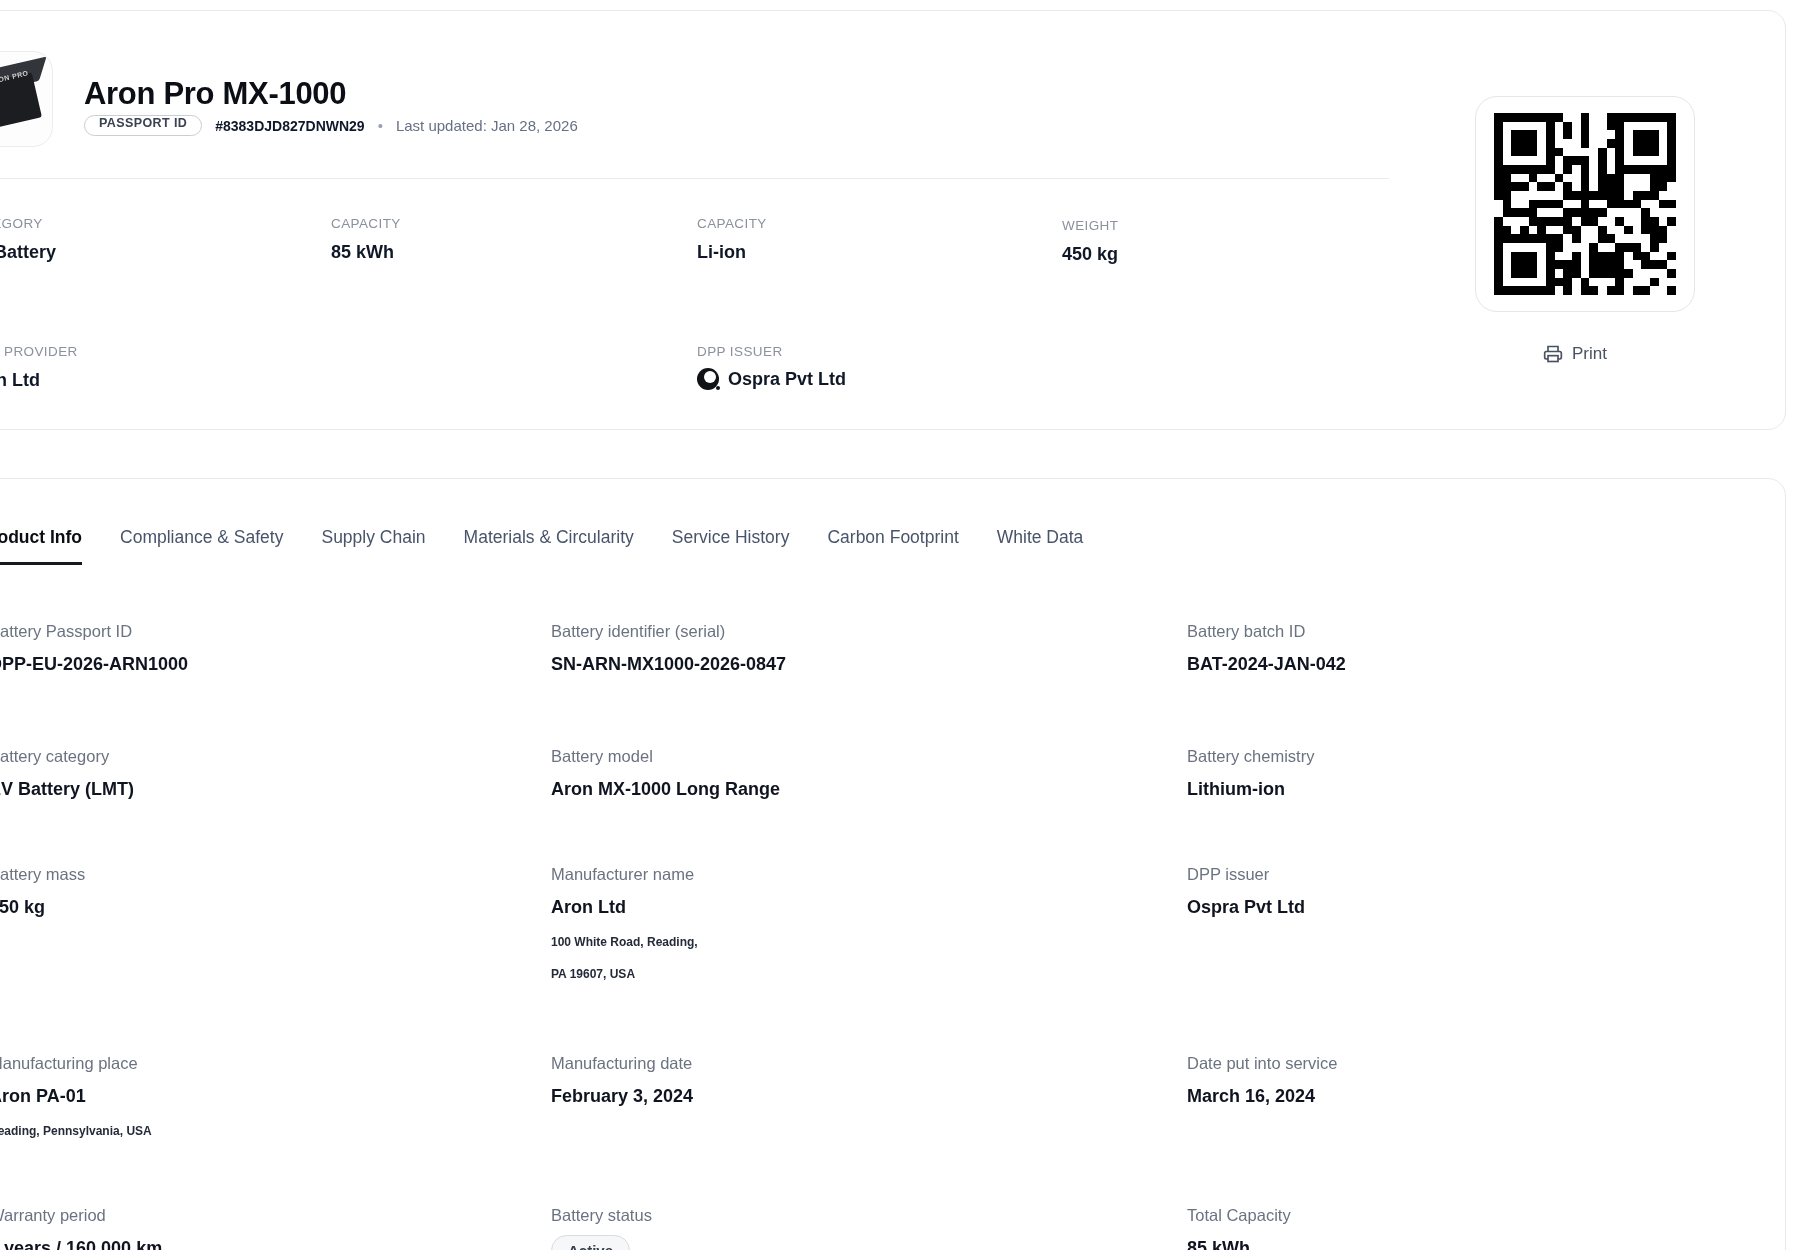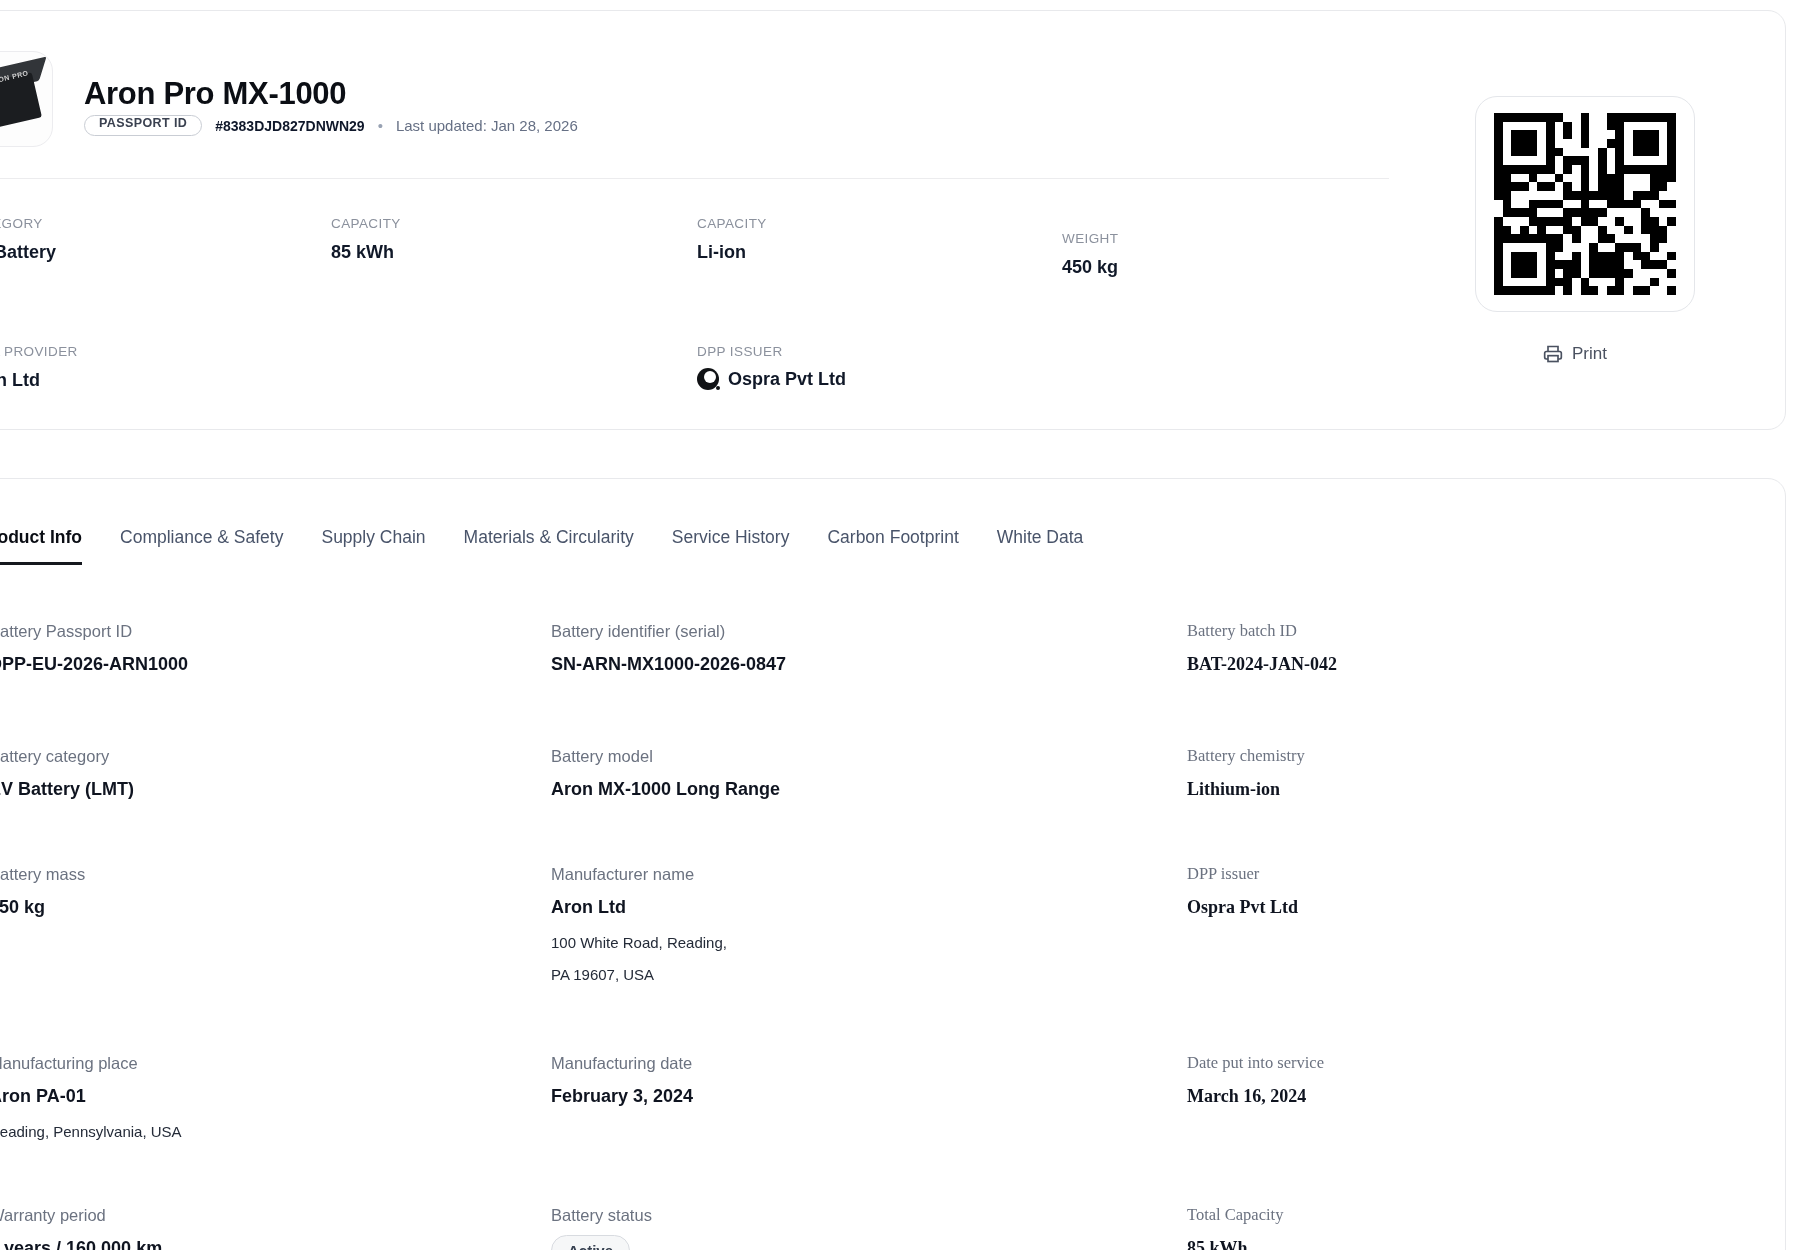--- a/index.html
+++ b/index.html
@@ -58,26 +58,26 @@
   
   .tabs { position:absolute; left:58px; top:47px; display:flex; gap:38px; }
   .tab { font-size:17.5px; color:#49546a; line-height:22px; padding-bottom:14px;
     white-space:nowrap; cursor:pointer; }
   .tab.active { color:#0a0d14; font-weight:700; border-bottom:3px solid #15181e; }
 
   
   .cell { position:absolute; width:560px; }
   .f-label { font-size:16.5px; color:#6b7280; line-height:20px; }
   .f-value { margin-top:12px; font-size:18px; font-weight:700; color:#0f1420; line-height:22px; }
-  .f-line { font-size:15px; color:#242b38; line-height:21px; margin-top:11px; }
+  .f-line { font-size:12px; color:#242b38; line-height:21px; margin-top:11px;font-weight:bold; }
   .f-line.first { margin-top:14px; }
   .pill { display:inline-block; margin-top:10px; padding:6px 16px; border:1px solid #d8dbe0;
     border-radius:16px; background:#f6f7f8; font-size:15px; font-weight:600; color:#374151; }
 
-  .c1 { left:68px; }  .c2 { left:630px; }  .c3 { left:1266px;font-family:Liberation Serif, serif; }
+  .c1 { left:68px; }  .c2 { left:630px; }  .c3 { left:1266px; }
   .r1 { top:142px; }  .r2 { top:267px; }  .r3 { top:385px; }
   .r4 { top:574px; }  .r5 { top:726px; }
 </style>
 </head>
 <body>
 
 <div class="stage">
 
   <div class="card header-card">
 
@@ -103,21 +103,21 @@
       <div class="sum-value">EV Battery</div>
     </div>
     <div class="sum-cell" style="left:410px; top:205px;">
       <div class="sum-label">CAPACITY</div>
       <div class="sum-value">85 kWh</div>
     </div>
     <div class="sum-cell" style="left:776px; top:205px;">
       <div class="sum-label">CAPACITY</div>
       <div class="sum-value">Li-ion</div>
     </div>
-    <div class="sum-cell" style="left:1141px;top:220px;">
+    <div class="sum-cell" style="left:1141px;top:207px;">
       <div class="sum-label">WEIGHT</div>
       <div class="sum-value">450 kg</div>
     </div>
 
     <div class="sum-cell" style="left:44px; top:333px;">
       <div class="sum-label">DATA PROVIDER</div>
       <div class="sum-value">Aron Ltd</div>
     </div>
     <div class="sum-cell" style="left:776px; top:333px;">
       <div class="sum-label">DPP ISSUER</div>

